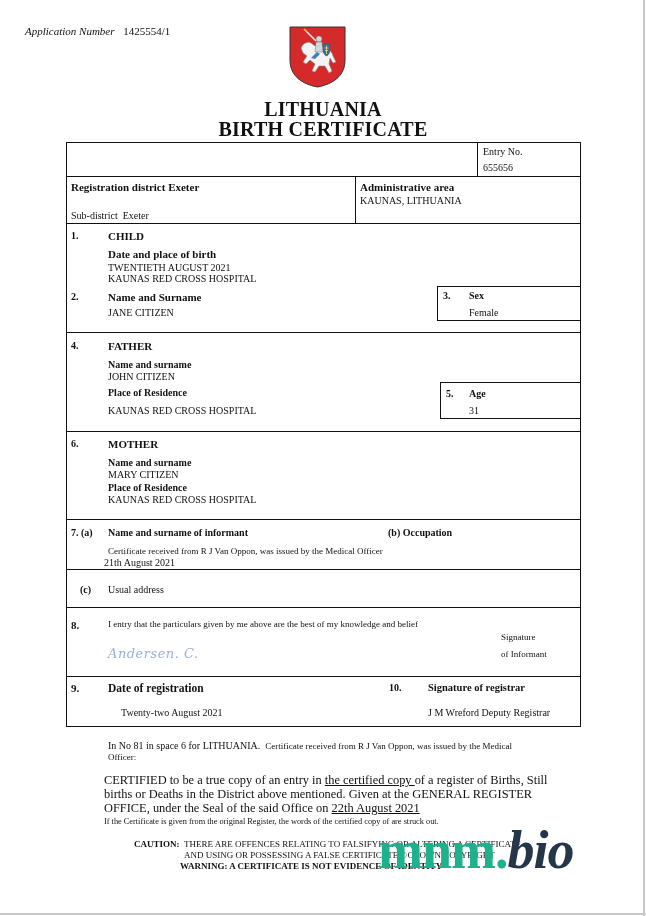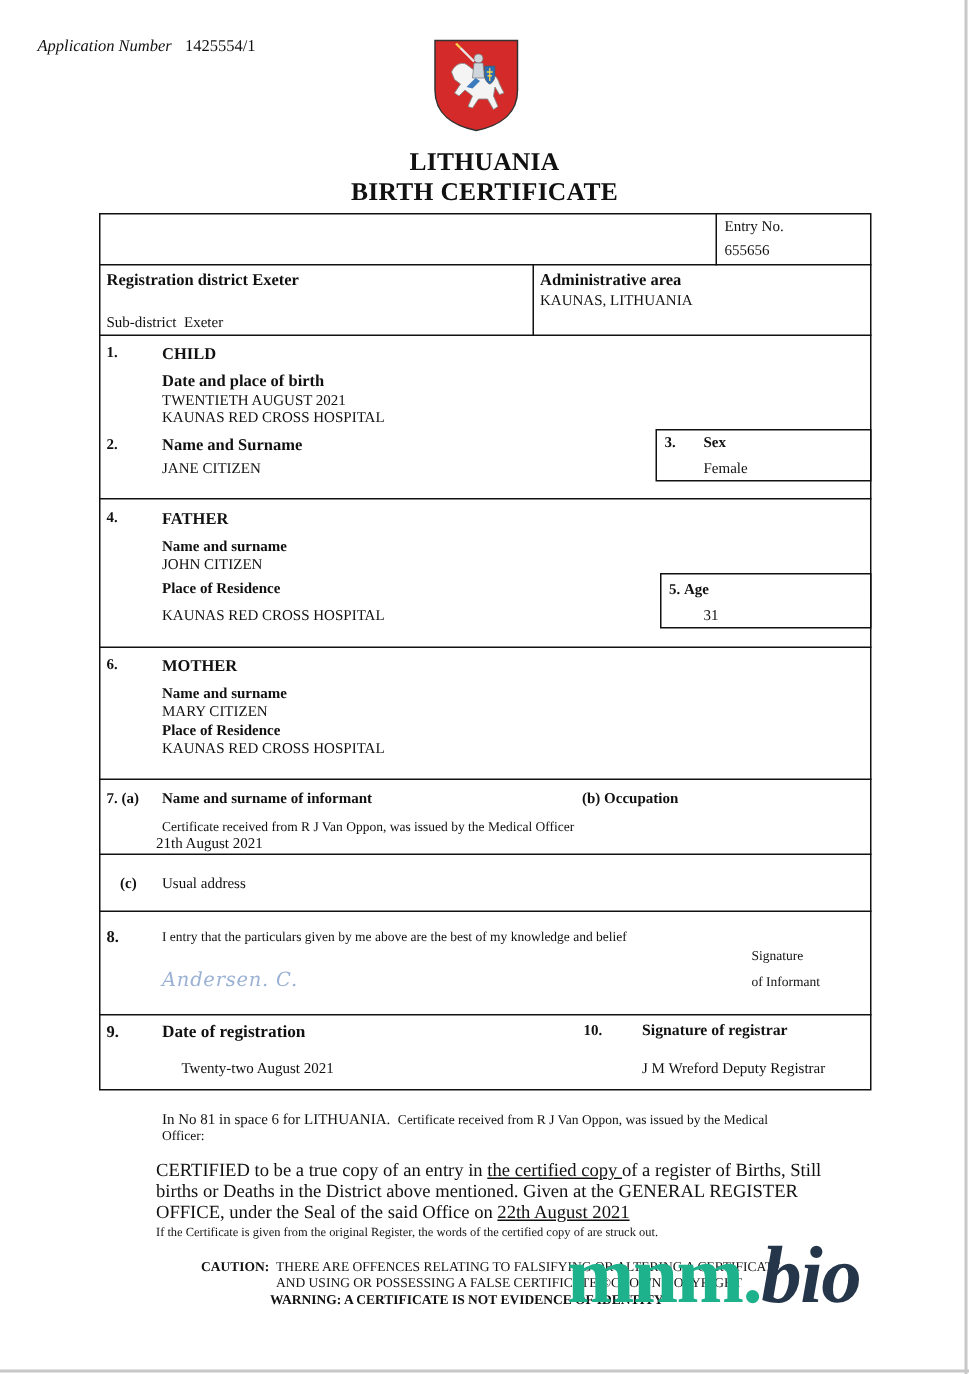--- a/index.html
+++ b/index.html
@@ -7,21 +7,21 @@
   body { position: relative; font-family: "Liberation Serif", "DejaVu Serif", serif; color: #111; }
   .page-edge-r { position: absolute; left: 643px; top: 0; width: 2px; height: 916px; background: #c8c8c8; }
   .page-edge-b { position: absolute; left: 0; top: 913px; width: 646px; height: 2px; background: #c8c8c8; }
 
   .appno { position: absolute; left: 25px; top: 25px; font-size: 11px; }
   .appno .lbl { font-style: italic; }
   .appno .val { margin-left: 6px; }
 
   .arms { position: absolute; left: 289px; top: 26px; width: 57px; height: 62px; }
 
-  .title { position: absolute; left: 0; width: 646px; text-align: center; font-weight: bold; font-size: 17px; letter-spacing: 0.2px; }
+  .title { position: absolute; left: 0; width: 646px; text-align: center; font-weight: bold; font-size: 20px; letter-spacing: 0.2px; }
   .title.t1 { top: 98px; }
   .title.t2 { top: 118px; }
 
   .box { position: absolute; border: 1.4px solid #111; }
   .hline { position: absolute; height: 1.4px; background: #111; }
   .vline { position: absolute; width: 1.4px; background: #111; }
 
   .t { position: absolute; font-size: 10px; white-space: nowrap; line-height: 12px; }
   .b { font-weight: bold; }
   .hd { font-size: 11px; font-weight: bold; }
@@ -105,21 +105,21 @@
 
 <div class="t num" style="left:71px; top:340px;">4.</div>
 <div class="t hd" style="left:108px; top:340px;">FATHER</div>
 <div class="t b" style="left:108px; top:359px;">Name and surname</div>
 <div class="t" style="left:108px; top:371px;">JOHN CITIZEN</div>
 <div class="t b" style="left:108px; top:387px;">Place of Residence</div>
 <div class="t" style="left:108px; top:405px;">KAUNAS RED CROSS HOSPITAL</div>
 
 <div class="box" style="left:440px; top:382px; width:141px; height:37px;"></div>
 <div class="t num" style="left:446px; top:388px;">5.</div>
-<div class="t b" style="left:456px; top:388px;text-align:right;">Age</div>
+<div class="t b" style="left:469px; top:388px;text-align:right;">Age</div>
 <div class="t" style="left:469px; top:405px;">31</div>
 <div class="hline" style="left:66px; top:431px; width:515px;"></div>
 
 <div class="t num" style="left:71px; top:438px;">6.</div>
 <div class="t hd" style="left:108px; top:438px;">MOTHER</div>
 <div class="t b" style="left:108px; top:457px;">Name and surname</div>
 <div class="t" style="left:108px; top:469px;">MARY CITIZEN</div>
 <div class="t b" style="left:108px; top:482px;">Place of Residence</div>
 <div class="t" style="left:108px; top:494px;">KAUNAS RED CROSS HOSPITAL</div>
 <div class="hline" style="left:66px; top:519px; width:515px;"></div>

